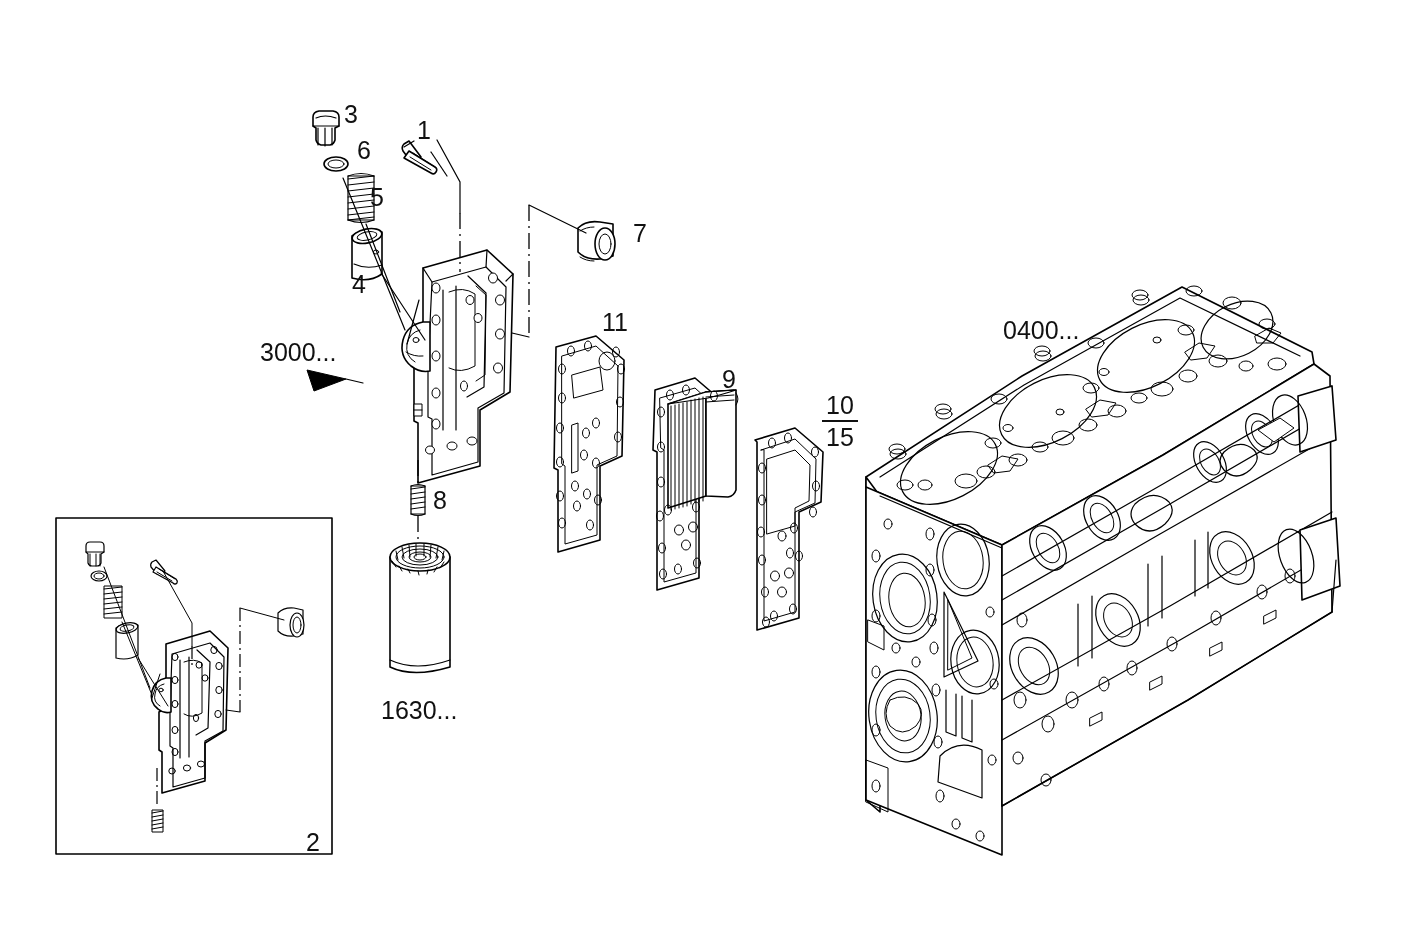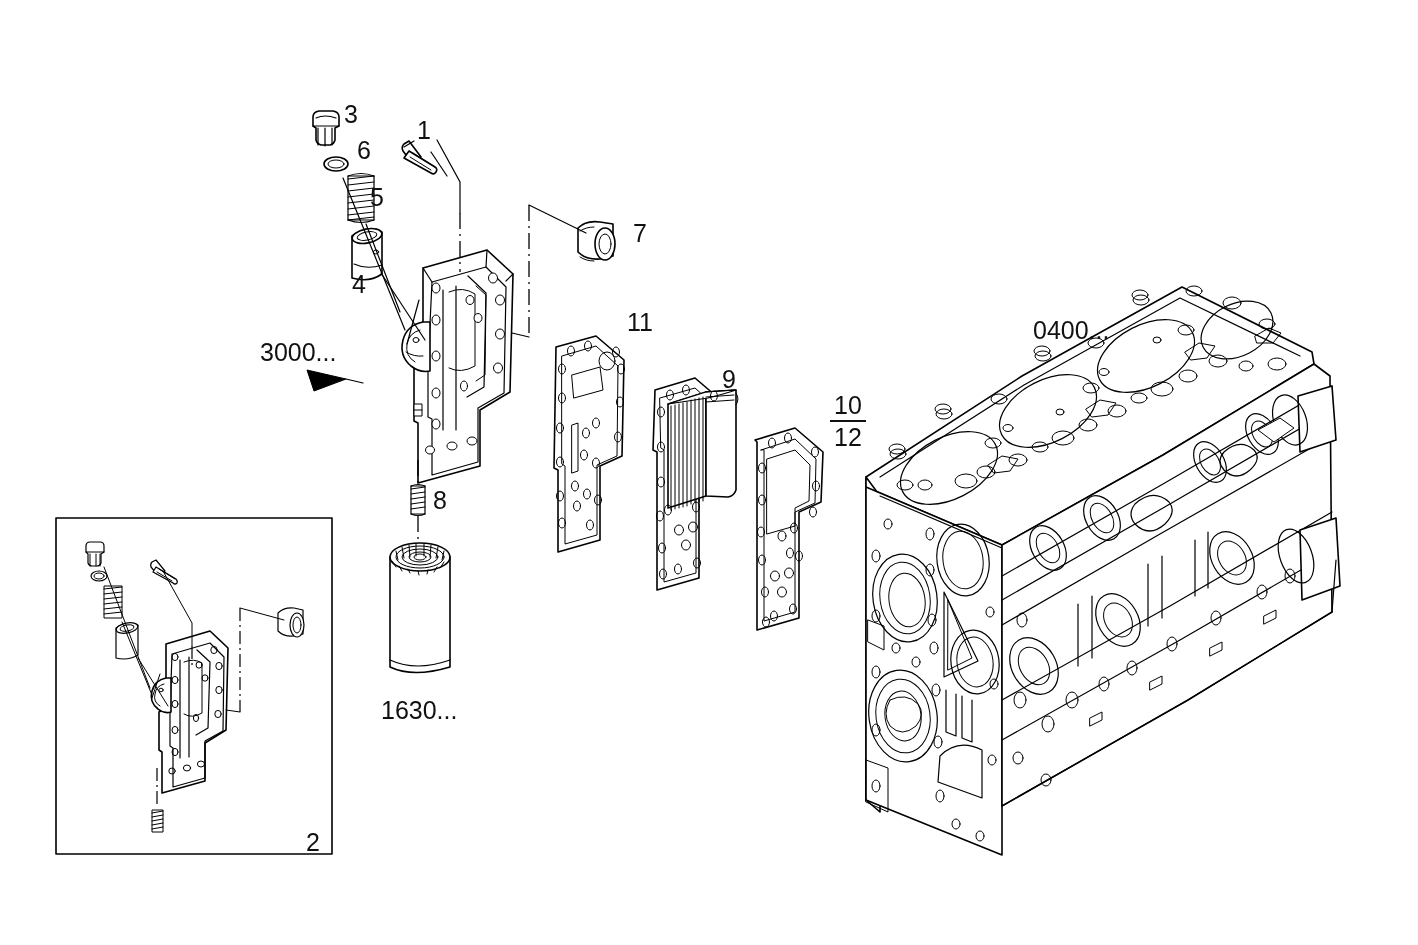--- a/index.html
+++ b/index.html
@@ -537,28 +537,28 @@
     </g>
   </g>
 </svg>
 
 <div class="lbl" style="left:344px;top:102px;">3</div>
 <div class="lbl" style="left:357px;top:138px;">6</div>
 <div class="lbl" style="left:370px;top:185px;">5</div>
 <div class="lbl" style="left:352px;top:272px;">4</div>
 <div class="lbl" style="left:417px;top:118px;">1</div>
 <div class="lbl" style="left:633px;top:221px;">7</div>
-<div class="lbl" style="left:627px;top:310px;">11</div>
+<div class="lbl" style="left:602px;top:310px;">11</div>
 <div class="lbl" style="left:722px;top:367px;">9</div>
 <div class="lbl" style="left:433px;top:488px;">8</div>
 <div class="lbl" style="left:306px;top:830px;">2</div>
 
-<div class="frac" style="left:822px;top:392px;width:36px;margin-left:8px;">
+<div class="frac" style="left:822px;top:392px;width:36px;">
   <span class="num">10</span>
   <span class="bar"></span>
-  <span class="den">12</span>
+  <span class="den">15</span>
 </div>
 
 <div class="lbl-grp" style="left:260px;top:340px;">3000...</div>
 <div class="lbl-grp" style="left:381px;top:698px;">1630...</div>
-<div class="lbl-grp" style="left:1003px;top:318px;margin-left:30px;">0400...</div>
+<div class="lbl-grp" style="left:1003px;top:318px;">0400...</div>
 
 </div>
 
 </body></html>

